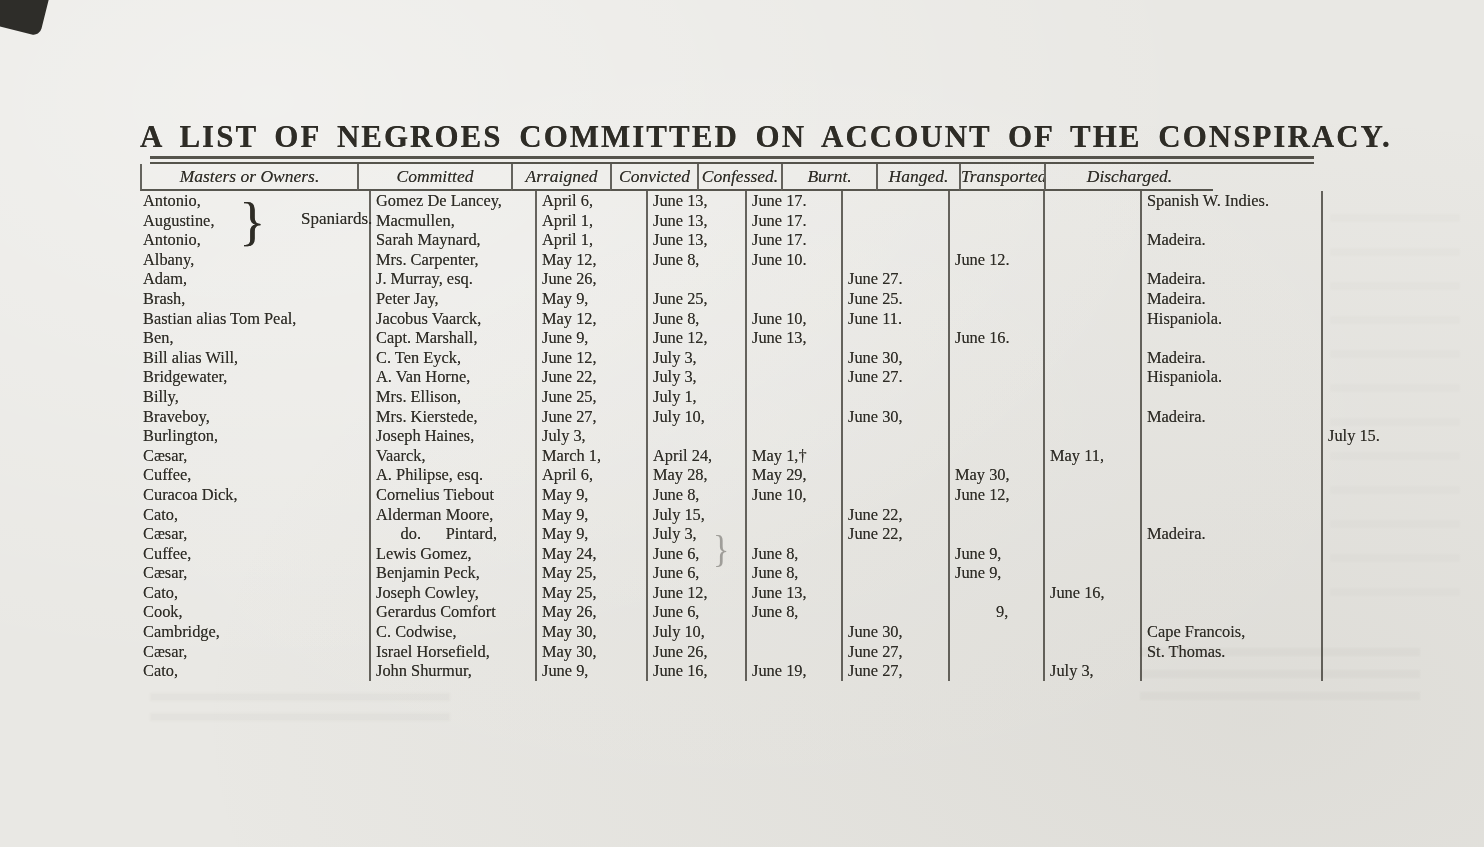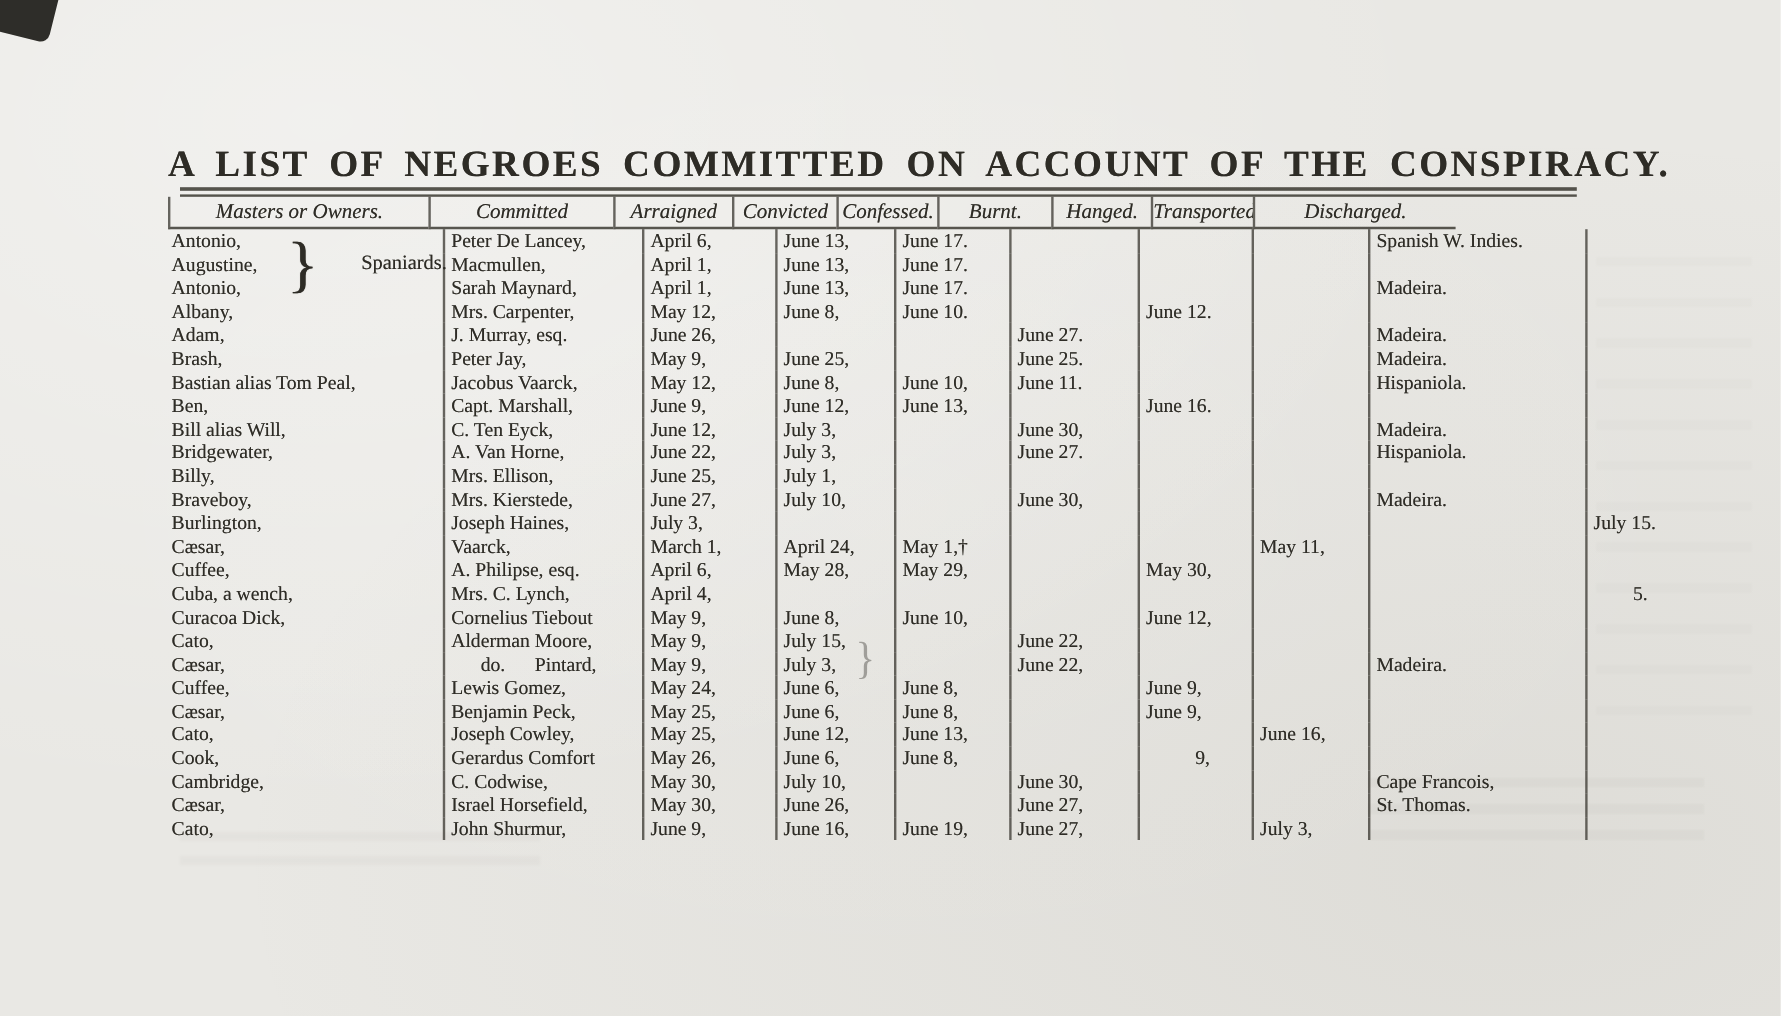--- a/index.html
+++ b/index.html
@@ -114,21 +114,21 @@
       <div class="th">Convicted</div>
       <div class="th">Confessed.</div>
       <div class="th">Burnt.</div>
       <div class="th">Hanged.</div>
       <div class="th">Transported to</div>
       <div class="th">Discharged.</div>
     </div>
     <div class="tbody">
   <div class="tr">
     <div class="td c0">Antonio,</div>
-    <div class="td">Peter De Lancey,</div>
+    <div class="td">Gomez De Lancey,</div>
     <div class="td">April 6,</div>
     <div class="td">June 13,</div>
     <div class="td">June 17.</div>
     <div class="td"></div>
     <div class="td"></div>
     <div class="td"></div>
     <div class="td">Spanish W. Indies.</div>
     <div class="td"></div>
   </div>
 
@@ -308,32 +308,20 @@
     <div class="td">April 6,</div>
     <div class="td">May 28,</div>
     <div class="td">May 29,</div>
     <div class="td"></div>
     <div class="td">May 30,</div>
     <div class="td"></div>
     <div class="td"></div>
     <div class="td"></div>
   </div>
 
-  <div class="tr">
-    <div class="td c0">Cuba, a wench,</div>
-    <div class="td">Mrs. C. Lynch,</div>
-    <div class="td">April 4,</div>
-    <div class="td"></div>
-    <div class="td"></div>
-    <div class="td"></div>
-    <div class="td"></div>
-    <div class="td"></div>
-    <div class="td"></div>
-    <div class="td">        5.</div>
-  </div>
 
   <div class="tr">
     <div class="td c0">Curacoa Dick,</div>
     <div class="td">Cornelius Tiebout</div>
     <div class="td">May 9,</div>
     <div class="td">June 8,</div>
     <div class="td">June 10,</div>
     <div class="td"></div>
     <div class="td">June 12,</div>
     <div class="td"></div>

